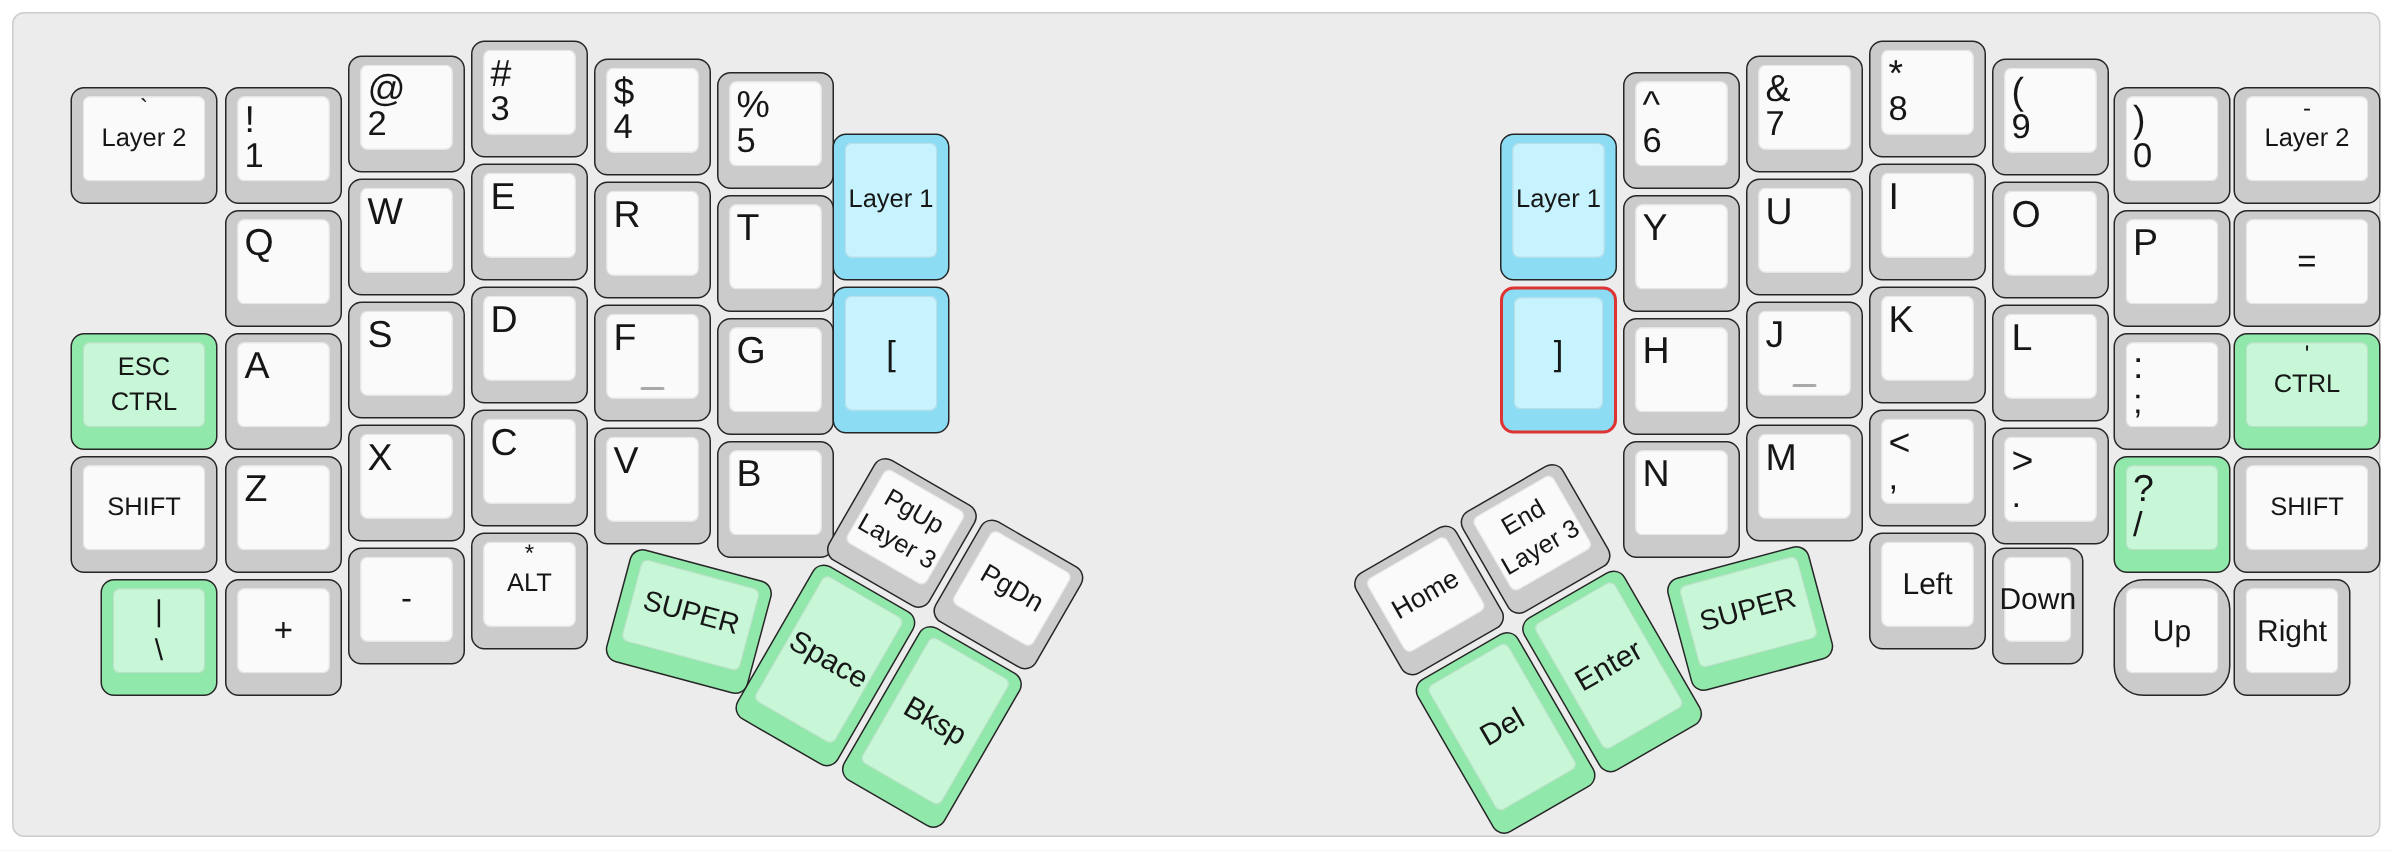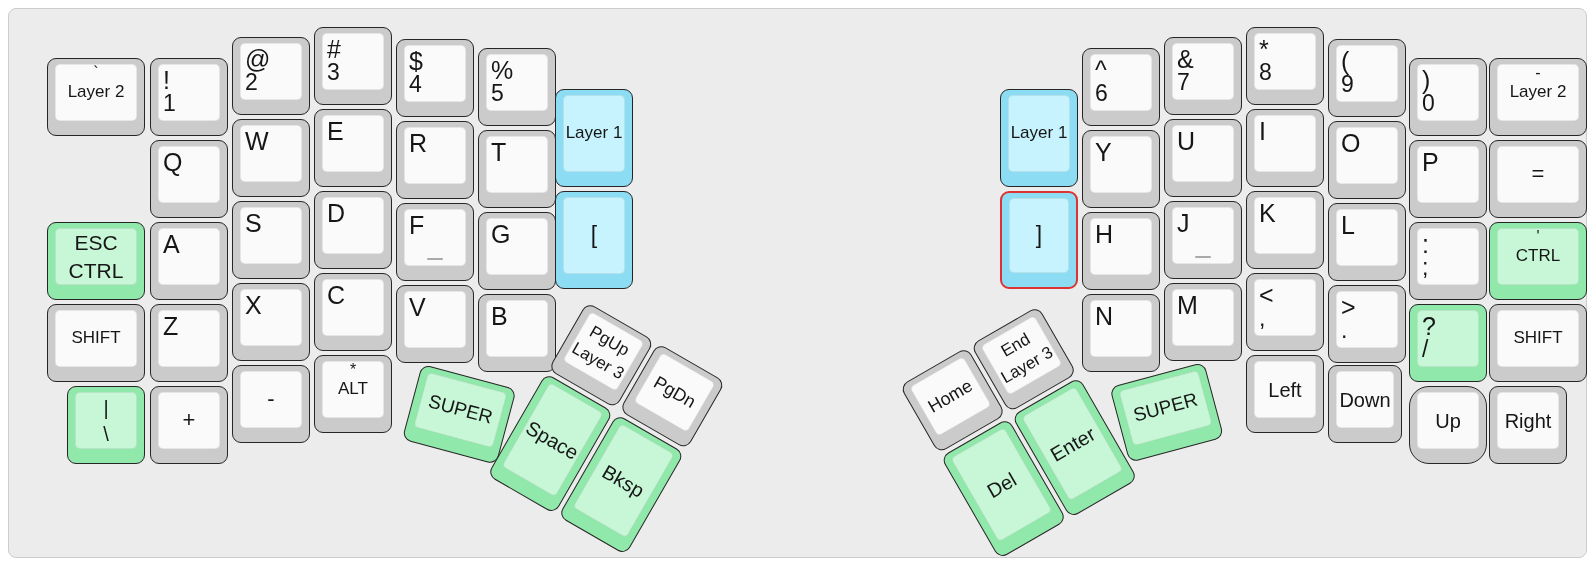--- a/index.html
+++ b/index.html
@@ -122,21 +122,21 @@
       <div class="key white" style="left: 387px; top: 112px; width: 78px; height: 78px;">
         <div class="keytop"></div>
         <div class="leg tl"><div>R</div></div>
       </div>
       <div class="key white" style="left: 469px; top: 121px; width: 78px; height: 78px;">
         <div class="keytop"></div>
         <div class="leg tl"><div>T</div></div>
       </div>
       <div class="key green" style="left: 38px; top: 213px; width: 98px; height: 78px;">
         <div class="keytop"></div>
-        <div class="leg ctr" style="font-size: 21px;"><div>ESC</div><div>CTRL</div></div>
+        <div class="leg ctr" style="font-size: 17px;"><div>ESC</div><div>CTRL</div></div>
       </div>
       <div class="key white" style="left: 141px; top: 213px; width: 78px; height: 78px;">
         <div class="keytop"></div>
         <div class="leg tl"><div>A</div></div>
       </div>
       <div class="key white" style="left: 223px; top: 192px; width: 78px; height: 78px;">
         <div class="keytop"></div>
         <div class="leg tl"><div>S</div></div>
       </div>
       <div class="key white" style="left: 305px; top: 182px; width: 78px; height: 78px;">
@@ -314,21 +314,21 @@
         <div class="leg bl"><div>/</div></div>
       </div>
       <div class="key white" style="left: 1480px; top: 295px; width: 98px; height: 78px;">
         <div class="keytop"></div>
         <div class="leg ctr" style="font-size: 17px;"><div>SHIFT</div></div>
       </div>
       <div class="key white" style="left: 1237px; top: 346px; width: 78px; height: 78px;">
         <div class="keytop"></div>
         <div class="leg ctr" style="font-size: 20px;"><div>Left</div></div>
       </div>
-      <div class="key white" style="left: 1319px; top: 356px; width: 74px; height: 78px;">
+      <div class="key white" style="left: 1319px; top: 356px; width: 61px; height: 78px;">
         <div class="keytop"></div>
         <div class="leg ctr" style="font-size: 20px;"><div>Down</div></div>
       </div>
       <div class="key white" style="left: 1400px; top: 377px; width: 78px; height: 78px; border-radius: 20px;">
         <div class="keytop"></div>
         <div class="leg ctr" style="font-size: 20px;"><div>Up</div></div>
       </div>
       <div class="key white" style="left: 1480px; top: 377px; width: 78px; height: 78px; padding-left: 28px;">
         <div class="keytop"></div>
         <div class="leg ctr" style="font-size: 20px;"><div>Right</div></div>

